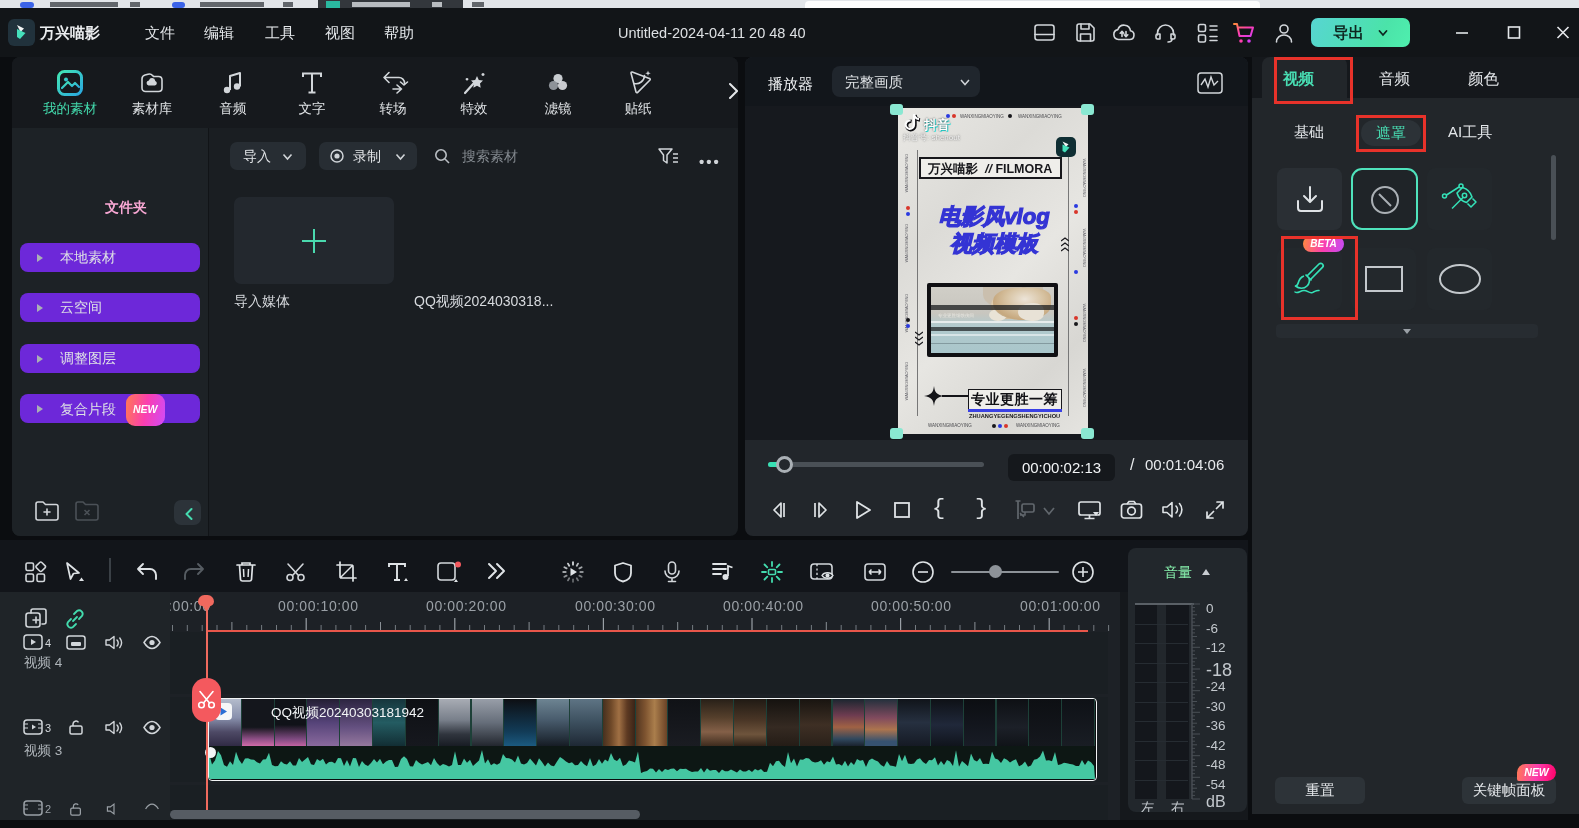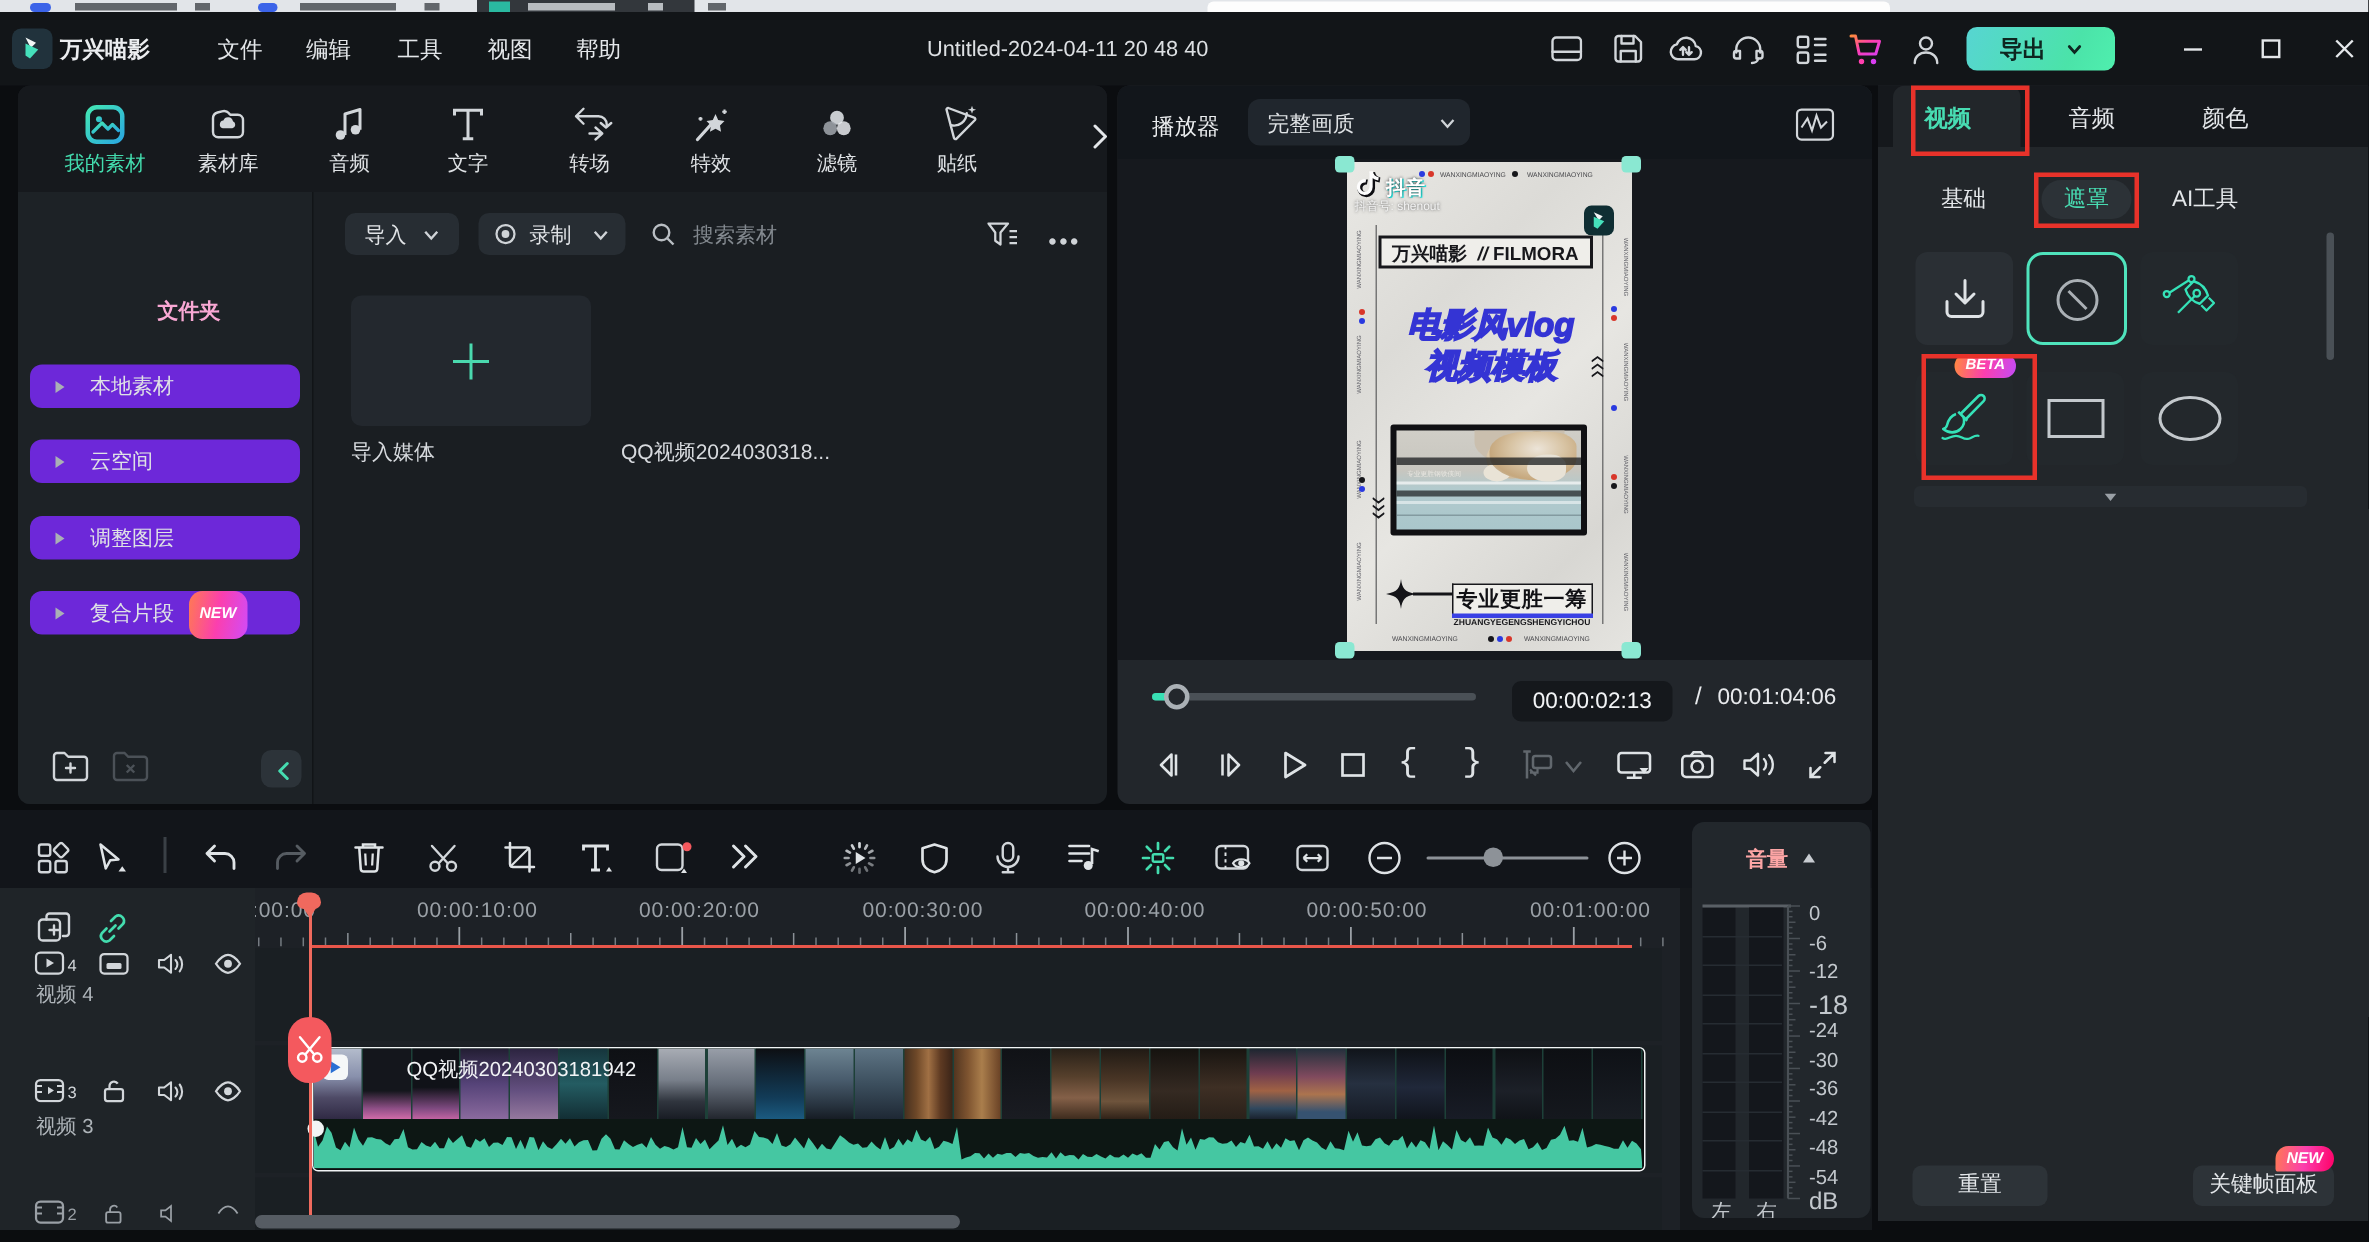--- a/index.html
+++ b/index.html
@@ -772,21 +772,21 @@
             <circle cx="4.5" cy="15" r="2.8" stroke="#fff" stroke-width="1.6" fill="none"></circle>
             <circle cx="14.5" cy="15" r="2.8" stroke="#fff" stroke-width="1.6" fill="none"></circle>
             <path d="M6.5 13 L16 1.5 M12.5 13 L3 1.5" stroke="#fff" stroke-width="1.6" stroke-linecap="round"></path>
           </svg>
     </div>
 
     <div class="abs" style="left:170px;top:218px;width:470px;height:9px;background:#565c63;border-radius:5px;"></div>
   </div>
 
   <div class="abs" id="volume" style="left:1128px;top:8px;width:119px;height:264px;background:#22272c;border-radius:8px;overflow:hidden;">
-        <div class="abs" style="left:36px;top:16px;color:#fca5a5;font-size:14px;font-weight:bold;">音量</div>
+        <div class="abs" style="left:36px;top:16px;color:#86efac;font-size:14px;font-weight:normal;">音量</div>
         <div class="abs" style="left:74px;top:21px;width:0;height:0;border-left:4px solid transparent;border-right:4px solid transparent;border-bottom:6px solid #c8ccd1;"></div>
         <div class="abs" style="left:7px;top:57px;width:22px;height:194px;background:#14171c;"></div>
         <div class="abs" style="left:7px;top:55px;width:59px;height:1.5px;background:#5a6066;"></div>
         <div class="abs" style="left:38px;top:57px;width:23px;height:194px;background:#14171c;"></div>
         <div class="abs" style="left:7px;top:75.5px;width:53px;height:1px;background:#262c32;"></div>
         <div class="abs" style="left:7px;top:95.0px;width:53px;height:1px;background:#262c32;"></div>
         <div class="abs" style="left:7px;top:114.5px;width:53px;height:1px;background:#262c32;"></div>
         <div class="abs" style="left:7px;top:134.0px;width:53px;height:1px;background:#262c32;"></div>
         <div class="abs" style="left:7px;top:153.5px;width:53px;height:1px;background:#262c32;"></div>
         <div class="abs" style="left:7px;top:173.0px;width:53px;height:1px;background:#262c32;"></div>

